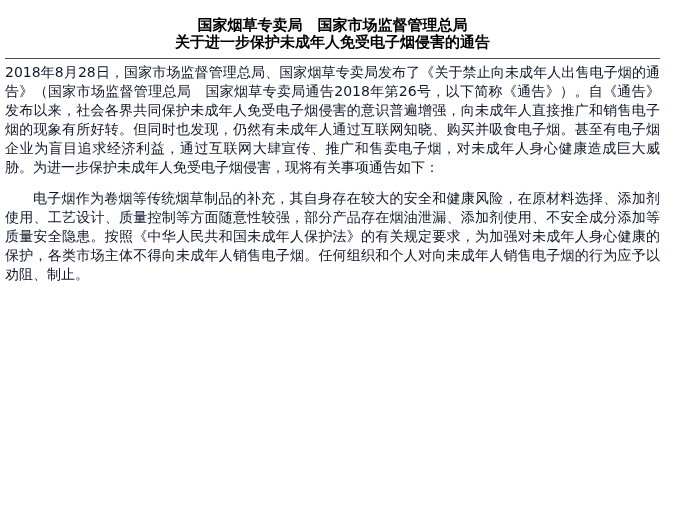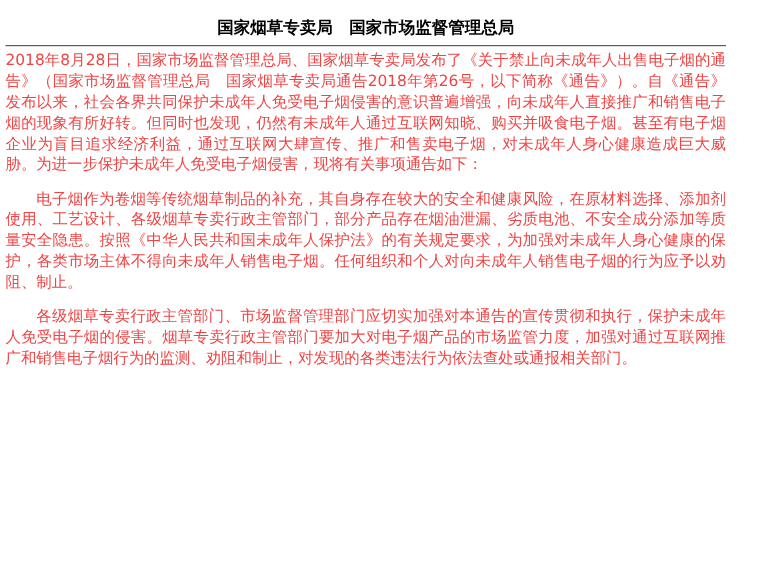--- a/index.html
+++ b/index.html
@@ -45,38 +45,38 @@
   }
   .notice-body {
     margin-top: 4px;
   }
   .notice-body p {
     font-size: 14px;
     line-height: 19px;
     text-align: justify;
     text-indent: 2em;
     margin: 0 0 12px 0;
-    color: #ef4444;
+    color: #0f172a;
     word-break: break-all;
   }
   .notice-body p.no-indent {
     text-indent: 0;
   }
 </style>
 </head>
 <body>
 
 <div class="page">
 
   <header class="notice-header">
     <div class="h-line">国家烟草专卖局　国家市场监督管理总局</div>
+    <div class="h-line">关于进一步保护未成年人免受电子烟侵害的通告</div>
   </header>
 
 
   <hr class="header-divider">
 
   <main class="notice-body">
     <p class="no-indent">2018年8月28日，国家市场监督管理总局、国家烟草专卖局发布了《关于禁止向未成年人出售电子烟的通告》（国家市场监督管理总局　国家烟草专卖局通告2018年第26号，以下简称《通告》）。自《通告》发布以来，社会各界共同保护未成年人免受电子烟侵害的意识普遍增强，向未成年人直接推广和销售电子烟的现象有所好转。但同时也发现，仍然有未成年人通过互联网知晓、购买并吸食电子烟。甚至有电子烟企业为盲目追求经济利益，通过互联网大肆宣传、推广和售卖电子烟，对未成年人身心健康造成巨大威胁。为进一步保护未成年人免受电子烟侵害，现将有关事项通告如下：</p>
-    <p>电子烟作为卷烟等传统烟草制品的补充，其自身存在较大的安全和健康风险，在原材料选择、添加剂使用、工艺设计、各级烟草专卖行政主管部门，部分产品存在烟油泄漏、劣质电池、不安全成分添加等质量安全隐患。按照《中华人民共和国未成年人保护法》的有关规定要求，为加强对未成年人身心健康的保护，各类市场主体不得向未成年人销售电子烟。任何组织和个人对向未成年人销售电子烟的行为应予以劝阻、制止。</p>
-    <p>各级烟草专卖行政主管部门、市场监督管理部门应切实加强对本通告的宣传贯彻和执行，保护未成年人免受电子烟的侵害。烟草专卖行政主管部门要加大对电子烟产品的市场监管力度，加强对通过互联网推广和销售电子烟行为的监测、劝阻和制止，对发现的各类违法行为依法查处或通报相关部门。</p>
+    <p>电子烟作为卷烟等传统烟草制品的补充，其自身存在较大的安全和健康风险，在原材料选择、添加剂使用、工艺设计、质量控制等方面随意性较强，部分产品存在烟油泄漏、添加剂使用、不安全成分添加等质量安全隐患。按照《中华人民共和国未成年人保护法》的有关规定要求，为加强对未成年人身心健康的保护，各类市场主体不得向未成年人销售电子烟。任何组织和个人对向未成年人销售电子烟的行为应予以劝阻、制止。</p>
   </main>
 
 </div>
 
 </body></html>

